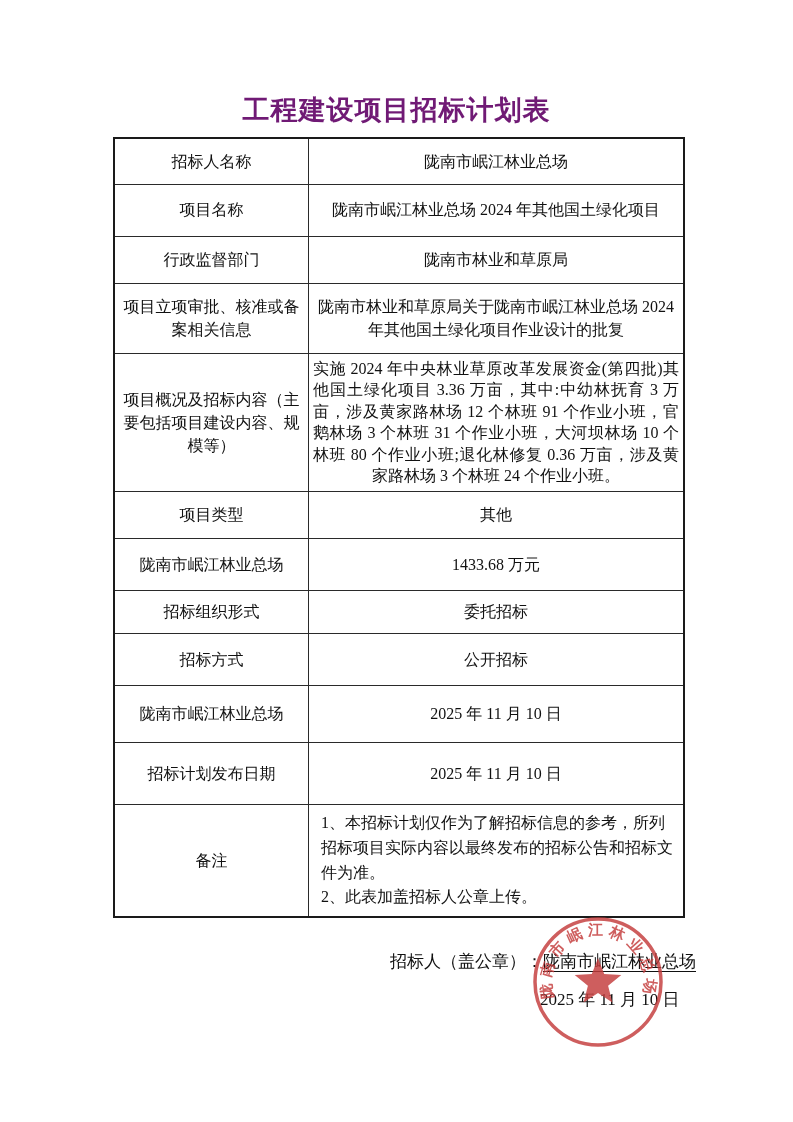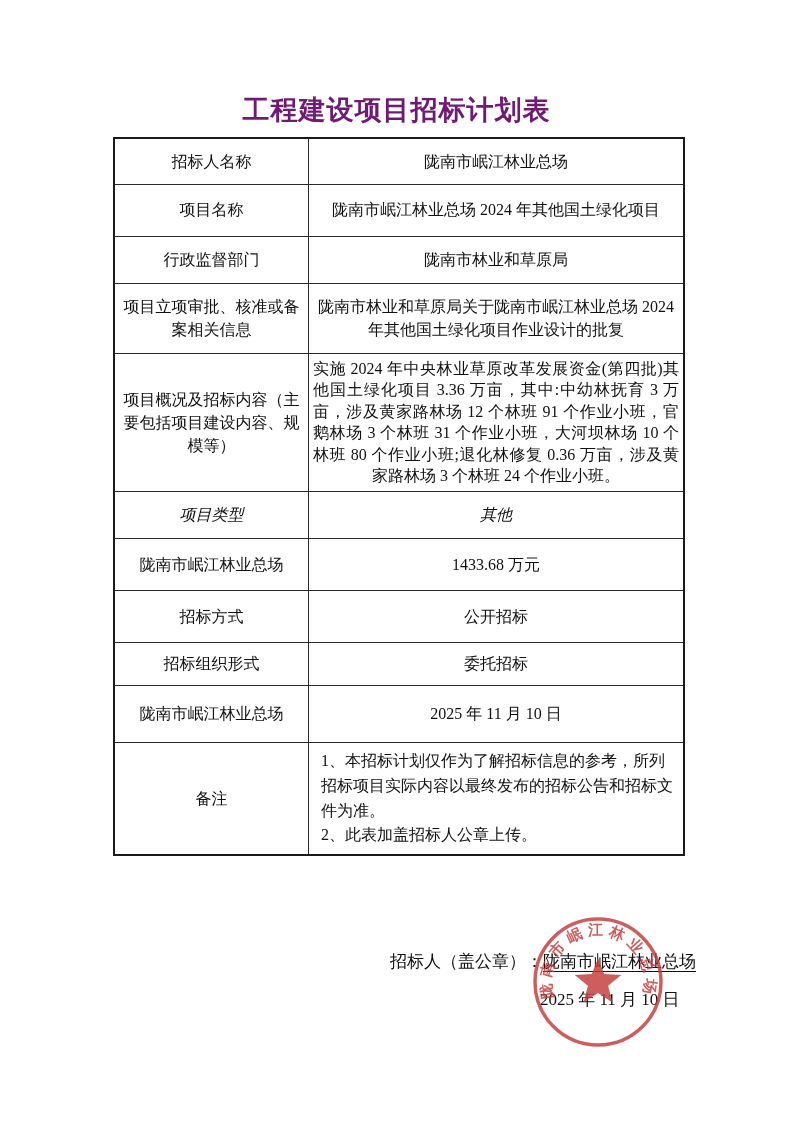--- a/index.html
+++ b/index.html
@@ -106,38 +106,42 @@
         <td class="value">陇南市林业和草原局</td>
       </tr>
       <tr style="height:70px;">
         <td class="label">项目立项审批、核准或备案相关信息</td>
         <td class="value">陇南市林业和草原局关于陇南市岷江林业总场 2024 年其他国土绿化项目作业设计的批复</td>
       </tr>
       <tr style="height:131px;">
         <td class="label">项目概况及招标内容（主要包括项目建设内容、规模等）</td>
         <td class="value dense">实施 2024 年中央林业草原改革发展资金(第四批)其他国土绿化项目 3.36 万亩，其中:中幼林抚育 3 万亩，涉及黄家路林场 12 个林班 91 个作业小班，官鹅林场 3 个林班 31 个作业小班，大河坝林场 10 个林班 80 个作业小班;退化林修复 0.36 万亩，涉及黄家路林场 3 个林班 24 个作业小班。</td>
       </tr>
-      <tr style="height:47px;font-style:italic;">
+      <tr style="height:47px;">
         <td class="label">项目类型</td>
         <td class="value">其他</td>
       </tr>
       <tr style="height:52px;">
         <td class="label">陇南市岷江林业总场</td>
         <td class="value">1433.68 万元</td>
       </tr>
+      <tr style="height:43px;">
+        <td class="label">招标组织形式</td>
+        <td class="value">委托招标</td>
+      </tr>
       <tr style="height:52px;">
         <td class="label">招标方式</td>
         <td class="value">公开招标</td>
       </tr>
-      <tr style="height:43px;">
-        <td class="label">招标组织形式</td>
-        <td class="value">委托招标</td>
-      </tr>
       <tr style="height:57px;">
         <td class="label">陇南市岷江林业总场</td>
+        <td class="value">2025 年 11 月 10 日</td>
+      </tr>
+      <tr style="height:62px;">
+        <td class="label">招标计划发布日期</td>
         <td class="value">2025 年 11 月 10 日</td>
       </tr>
       <tr style="height:100px;">
         <td class="label">备注</td>
         <td class="value leftalign">
           <div>1、本招标计划仅作为了解招标信息的参考，所列招标项目实际内容以最终发布的招标公告和招标文件为准。</div>
           <div>2、此表加盖招标人公章上传。</div>
         </td>
       </tr>
     </tbody>

